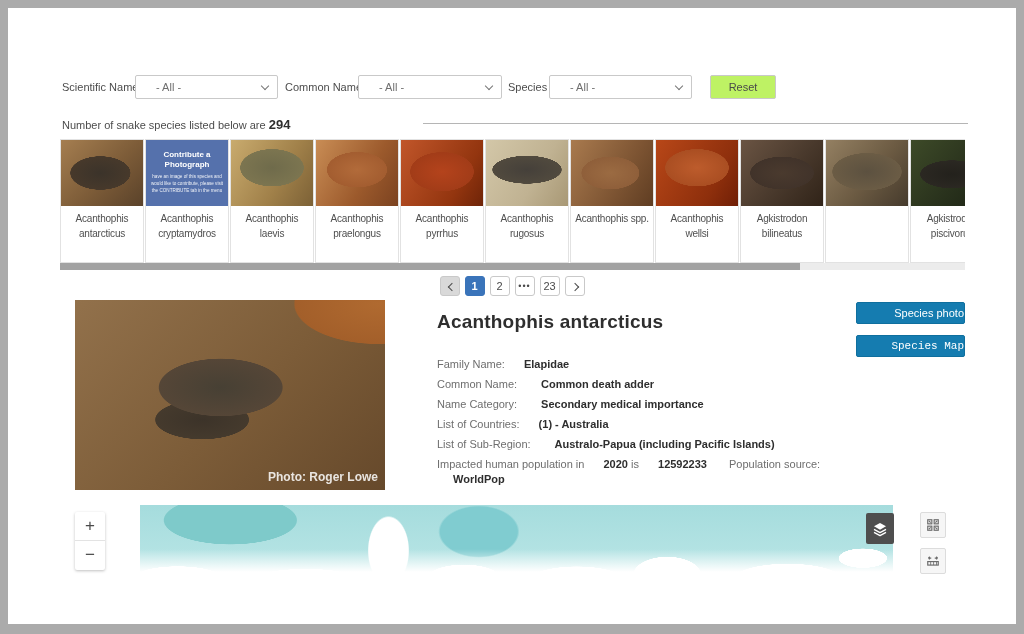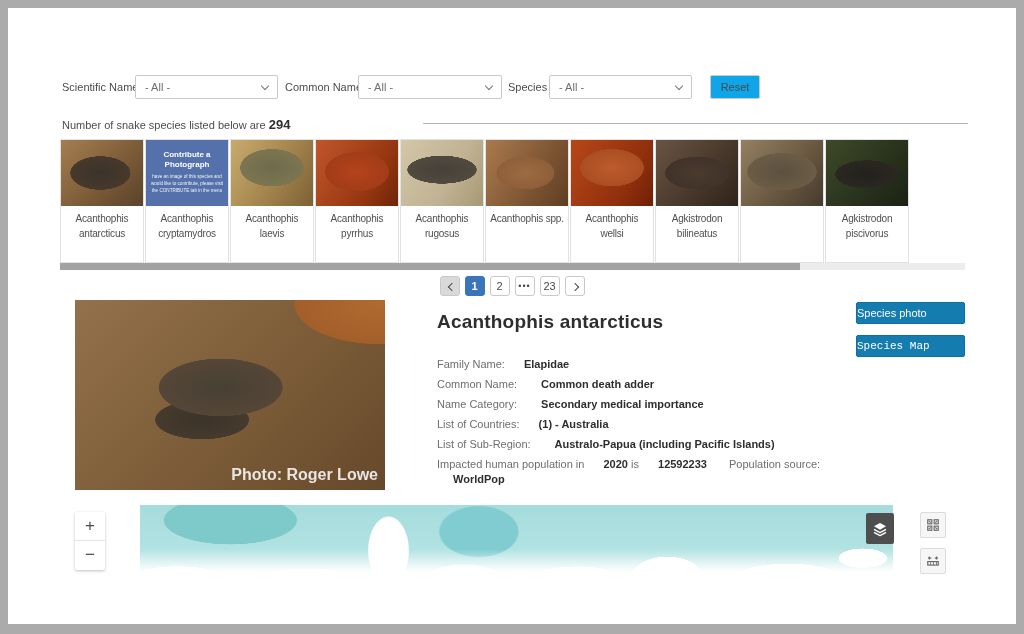--- a/index.html
+++ b/index.html
@@ -15,31 +15,31 @@
     background:#ffffff;
   }
 
   
   .filter-label {
     position:absolute; font-size:11px; color:#4c4c4c; top:73px; white-space:nowrap;
   }
   .select {
     position:absolute; top:67px; height:24px; width:143px;
     border:1px solid #c9c9c9; border-radius:2px; background:#fff;
-    font-size:11px; color:#6e6e6e; line-height:22px; padding-left:9px;
+    font-size:11px; color:#6e6e6e; line-height:22px; padding-left:20px;
     cursor:pointer;
   }
   .select .chev {
     position:absolute; right:9px; top:7px; width:6px; height:6px;
     border-right:1px solid #767676; border-bottom:1px solid #767676;
     transform:rotate(45deg);
   }
   .reset-btn {
-    position:absolute; left:702px; top:67px; width:50px; height:24px;
-    border:1px solid #c9c9c9; border-radius:2px; background:#0ea5e9;
+    position:absolute; left:702px; top:67px; width:66px; height:24px;
+    border:1px solid #c9c9c9; border-radius:2px; background:#bef264;
     font-size:11px; color:#4a4a4a; text-align:center; line-height:22px; cursor:pointer;
   }
 
   
   .count-line { position:absolute; left:54px; top:101px; font-size:11px; color:#4c4c4c;margin-top:8px; }
   .count-line b { font-size:13px; color:#2e2e2e; }
   .divider-line { position:absolute; left:415px; top:115px; width:545px; height:1px; background:#b5b5b5; }
 
   
   .carousel { position:absolute; left:52px; top:131px; width:905px; height:124px; overflow:hidden; display:flex; gap:1px; }
@@ -87,31 +87,31 @@
   
   .main-photo {
     position:absolute; left:67px; top:292px; width:310px; height:190px;
     background:
       radial-gradient(ellipse 33% 25% at 47% 46%, #474034 0%, #554637 60%, rgba(0,0,0,0) 61%),
       radial-gradient(ellipse 25% 17% at 41% 63%, #3c3329 0%, #453a2d 60%, rgba(0,0,0,0) 61%),
       radial-gradient(ellipse 45% 35% at 98% 2%, #b06a30 0%, #a35f2a 60%, rgba(0,0,0,0) 61%),
       linear-gradient(135deg, #92714b 0%, #7c5c38 55%, #66492b 100%);
   }
   .photo-credit {
-    position:absolute; right:7px; bottom:6px; font-size:16px; font-weight:bold;
+    position:absolute; right:7px; bottom:6px; font-size:12px; font-weight:bold;
     color:rgba(255,255,255,.85);
   }
   .detail-title {
     position:absolute; left:429px; top:303px; font-size:19px; font-weight:bold; color:#2e2e2e;
     letter-spacing:.2px;
   }
   .action-btn {
     position:absolute; left:848px; width:109px; height:22px;
     background:#157cb0; border:1px solid #0f6f9e; border-radius:2px;
-    color:#fff; font-size:11px; text-align:left; line-height:20px; cursor:pointer;
+    color:#fff; font-size:11px; text-align:right; line-height:20px; cursor:pointer;
   }
   .btn-photo { top:294px; }
   .btn-map   { top:327px;font-family:Liberation Mono, monospace; }
 
   .fields { position:absolute; left:429px; top:349px; width:420px; font-size:11px; }
   .frow { margin-bottom:5px; line-height:15px; color:#6e6e6e; }
   .frow b { color:#2e2e2e;padding-left:16px; }
   .gap-s { display:inline-block; width:8px; }
   .gap-m { display:inline-block; width:22px; }
 
@@ -192,20 +192,24 @@
         <span class="c-title">Contribute a Photograph</span>
         <span class="c-body">have an image of this species and would like to contribute, please visit the CONTRIBUTE tab in the menu</span>
       </div>
       <span class="caption">Acanthophis cryptamydros</span>
     </div>
     <div class="card">
       <div class="thumb" style="background:radial-gradient(ellipse 55% 40% at 50% 42%, #6f6b4b 0%, #7c7550 70%, rgba(0,0,0,0) 71%), linear-gradient(120deg, #c9ab6e 0%, #a08049 60%, #7c6136 100%)"></div>
       <span class="caption">Acanthophis laevis</span>
     </div>
     <div class="card">
+      <div class="thumb" style="background:radial-gradient(ellipse 52% 38% at 50% 45%, #b26b3a 0%, #a35d30 70%, rgba(0,0,0,0) 71%), linear-gradient(120deg, #c98d55 0%, #9c5a2c 60%, #7b4220 100%)"></div>
+      <span class="caption">Acanthophis praelongus</span>
+    </div>
+    <div class="card">
       <div class="thumb" style="background:radial-gradient(ellipse 55% 42% at 50% 48%, #b4431c 0%, #a23c18 70%, rgba(0,0,0,0) 71%), linear-gradient(120deg, #c1562a 0%, #93350f 70%, #6e2408 100%)"></div>
       <span class="caption">Acanthophis pyrrhus</span>
     </div>
     <div class="card">
       <div class="thumb" style="background:radial-gradient(ellipse 60% 30% at 50% 45%, #45403a 0%, #514a3e 70%, rgba(0,0,0,0) 71%), linear-gradient(120deg, #d3c7a8 0%, #c0b292 60%, #a89875 100%)"></div>
       <span class="caption">Acanthophis rugosus</span>
     </div>
     <div class="card">
       <div class="thumb" style="background:radial-gradient(ellipse 50% 35% at 48% 50%, #9b6b42 0%, #8f5f3a 70%, rgba(0,0,0,0) 71%), linear-gradient(120deg, #a97a4e 0%, #7e5533 60%, #5f3d22 100%)"></div>
       <span class="caption">Acanthophis spp.</span>

